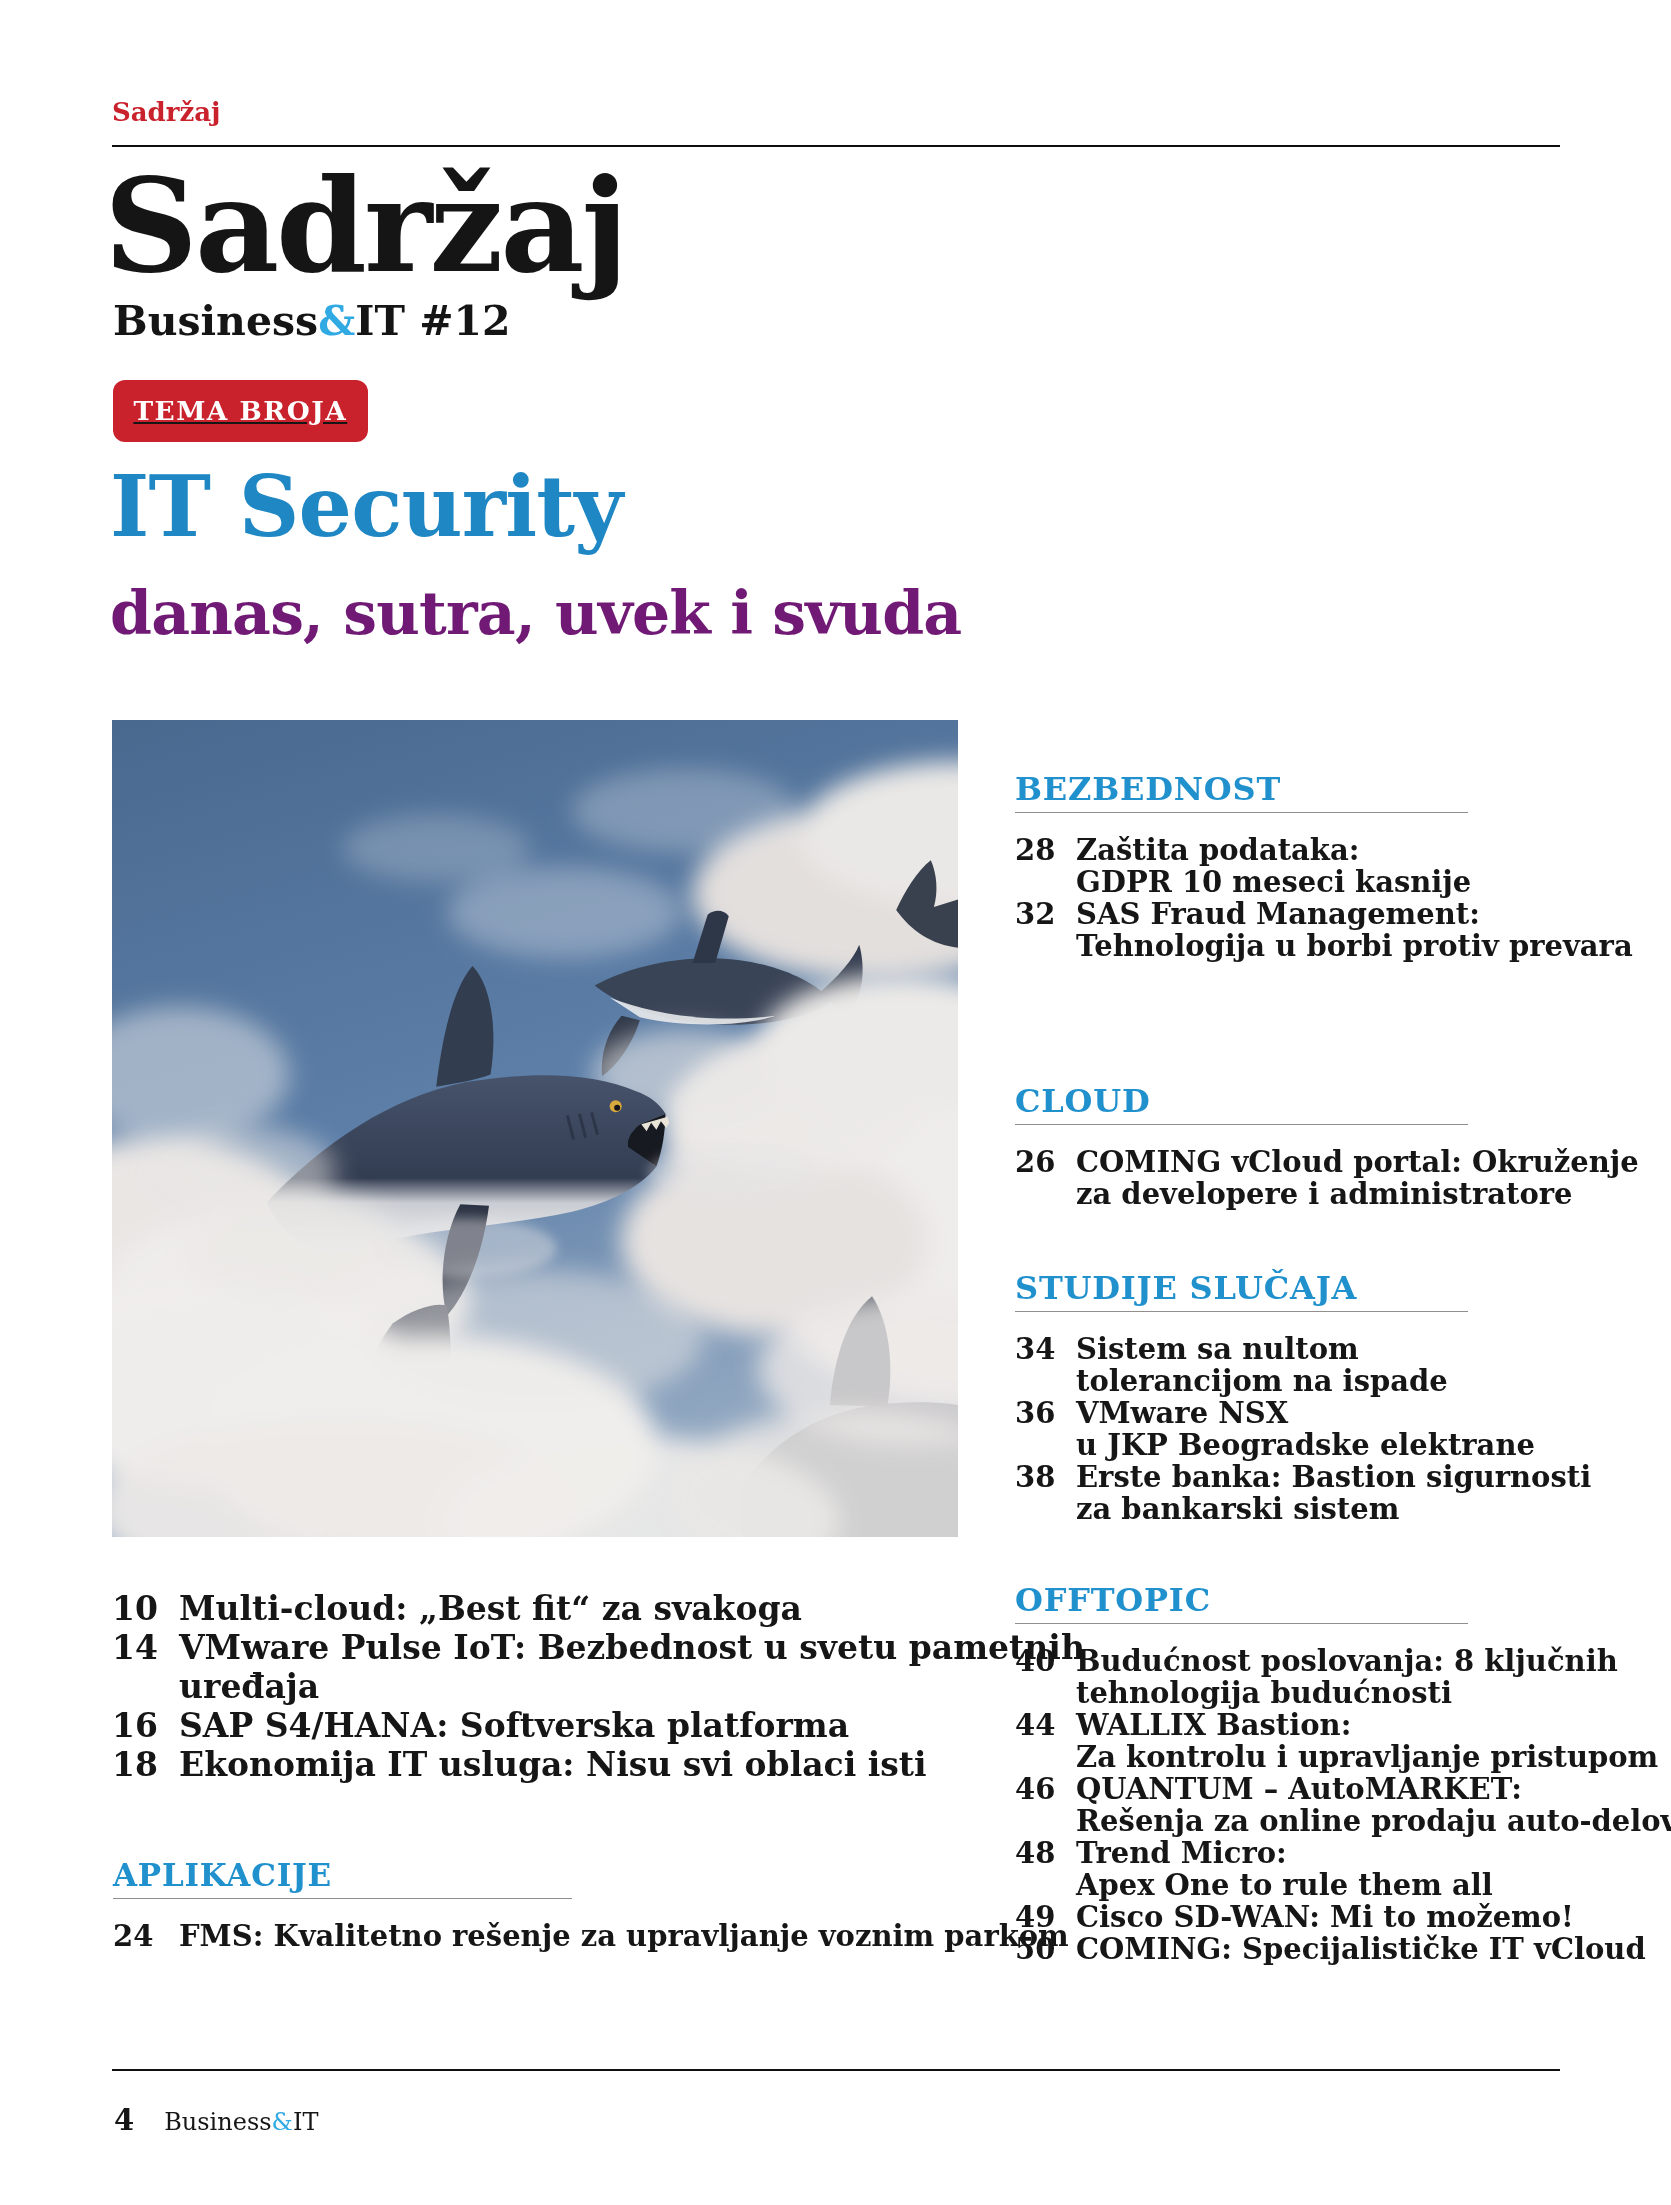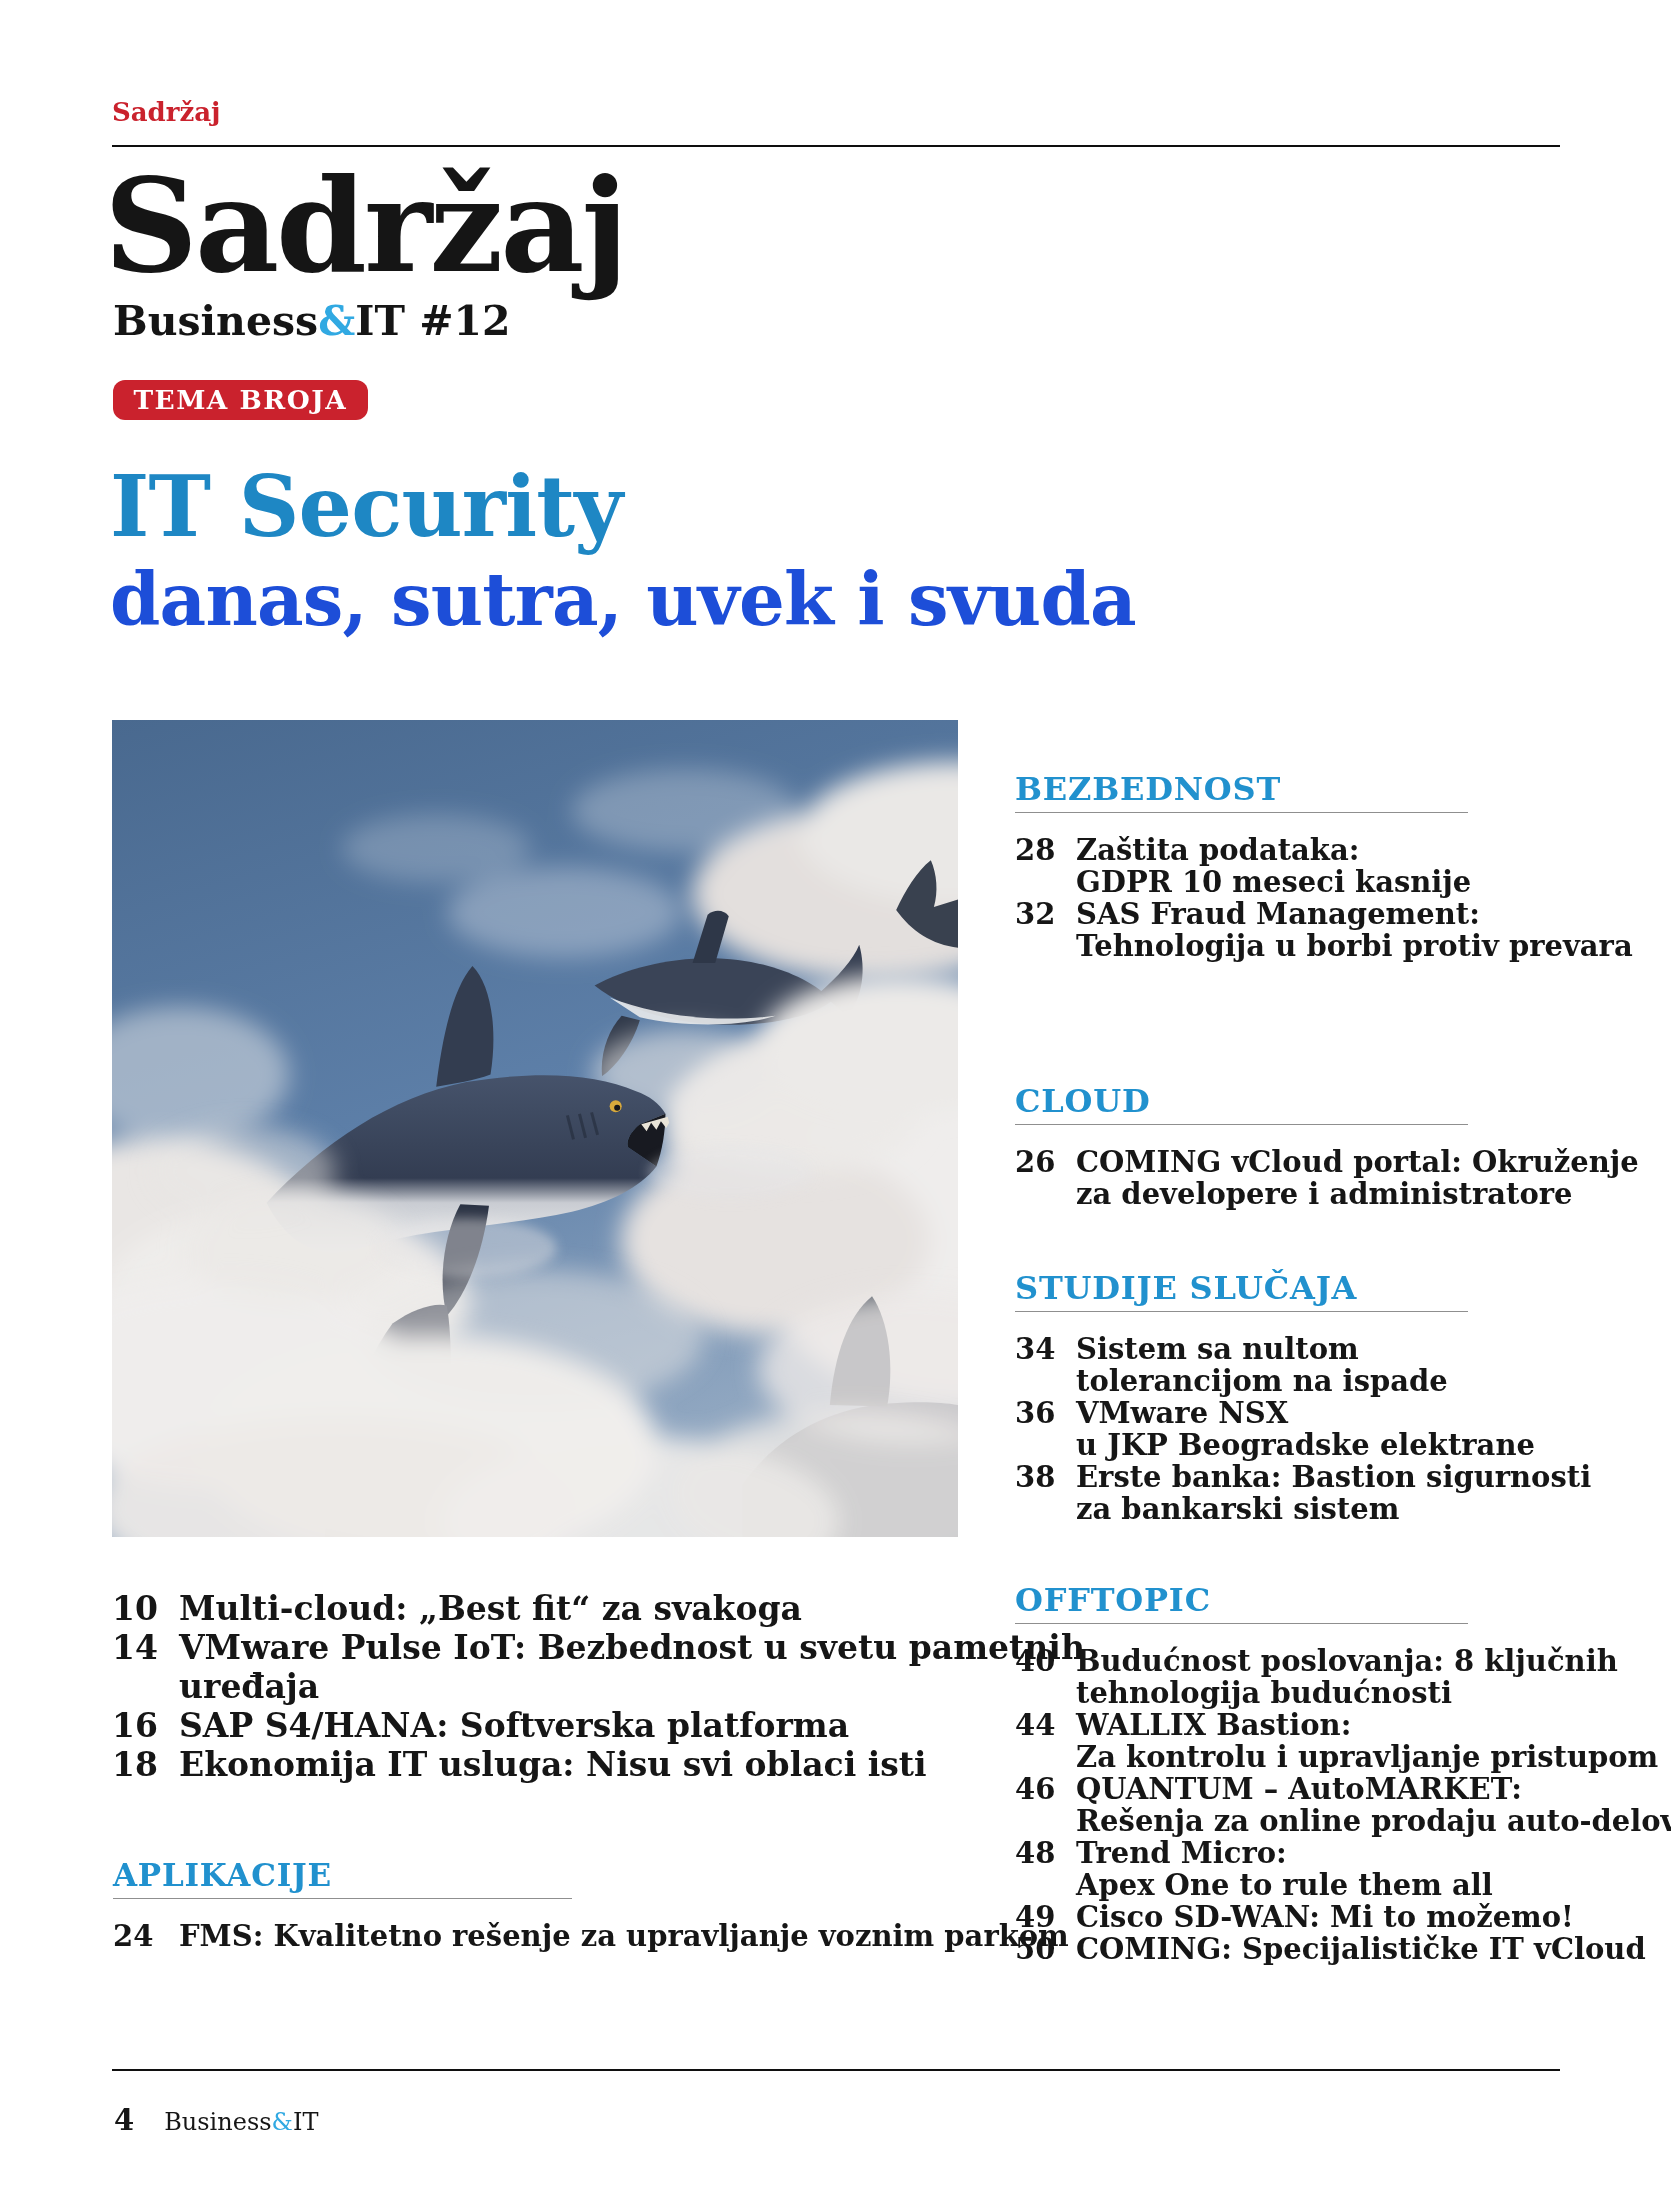--- a/index.html
+++ b/index.html
@@ -31,34 +31,34 @@
   .h1-title{
     position:absolute;left:104px;top:161px;
     font-size:130px;font-weight:600;letter-spacing:-3px;line-height:1;color:#151515;
   }
   .subtitle{
     position:absolute;left:113px;top:297px;
     font-size:41px;font-weight:600;line-height:1.2;color:#151515;
   }
   .amp{color:var(--cyan);}
   .badge{
-    position:absolute;left:113px;top:380px;height:40px;
+    position:absolute;left:113px;top:380px;height:62px;
     background:var(--red);border-radius:12px;
-    display:inline-flex;align-items:center;padding:0 20.4px;
+    display:inline-flex;align-items:center;padding:0 20.4px;text-decoration:underline;
   }
   .badge span{
     color:#fff;font-size:26.4px;font-weight:bold;letter-spacing:1.5px;line-height:1;
   }
   .headline-accent{
     position:absolute;left:110px;top:465px;
     font-size:84px;font-weight:600;line-height:1;color:var(--blue);letter-spacing:-0.8px;
   }
   .headline-rest{
-    position:absolute;left:110px;top:564px;
-    font-size:72px;font-weight:600;line-height:1;color:#1d4ed8;letter-spacing:-0.8px;
+    position:absolute;left:110px;top:583px;
+    font-size:60px;font-weight:600;line-height:1;color:#701a75;letter-spacing:-0.8px;
   }
 
   
   .photo{
     position:absolute;left:112px;top:720px;width:846px;height:817px;overflow:hidden;
   }
   .photo svg{display:block;width:100%;height:100%;}
 
   
   .toc-row{display:flex;align-items:flex-start;}

